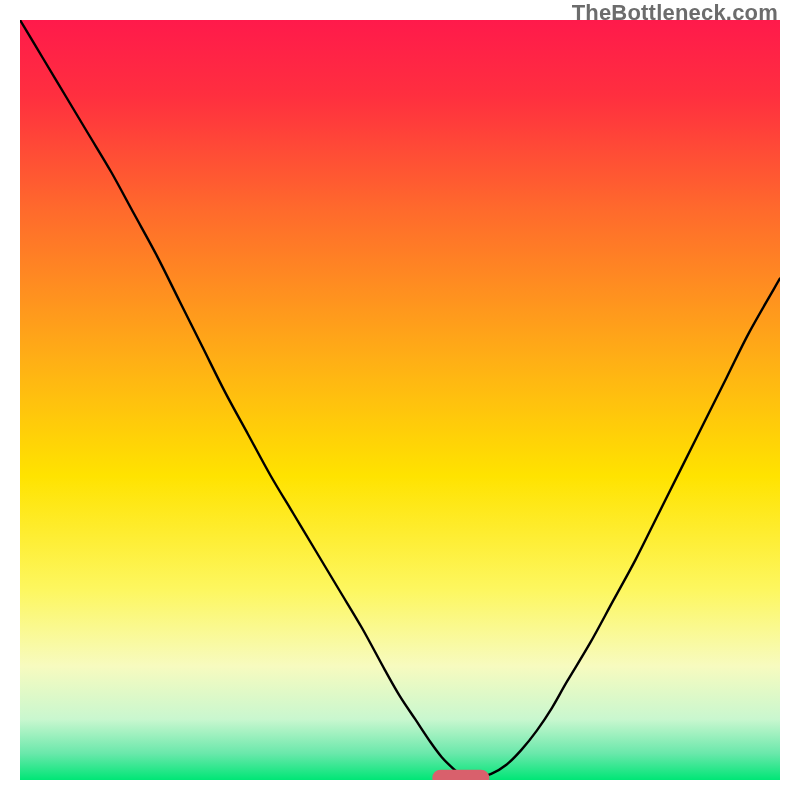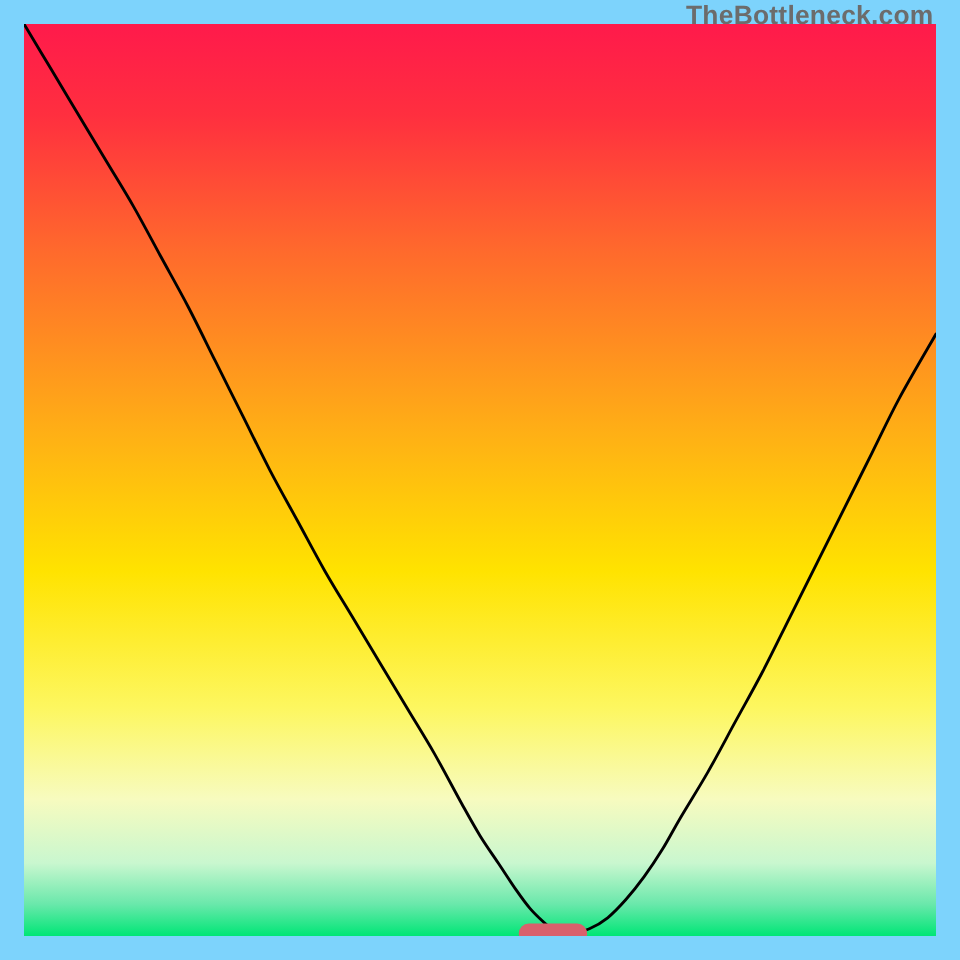--- a/index.html
+++ b/index.html
@@ -9,21 +9,21 @@
     height: 800px;
     overflow: hidden;
     background: #000;
   }
   .frame {
     position: absolute;
     left: 0;
     top: 0;
     width: 800px;
     height: 800px;
-    background: #7dd3fc;
+    background: #ffffff;
   }
   .plot {
     position: absolute;
     left: 20px;
     top: 20px;
     width: 760px;
     height: 760px;
   }
   .watermark {
     position: absolute;

